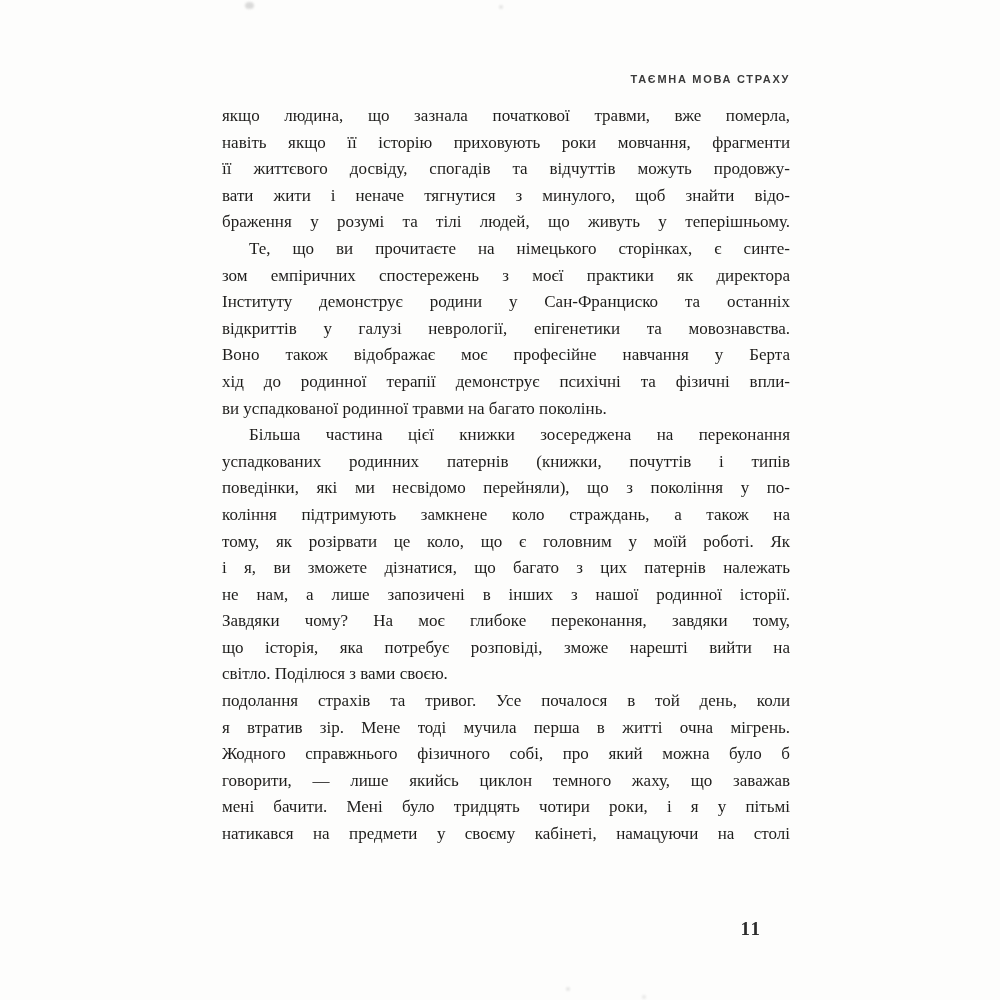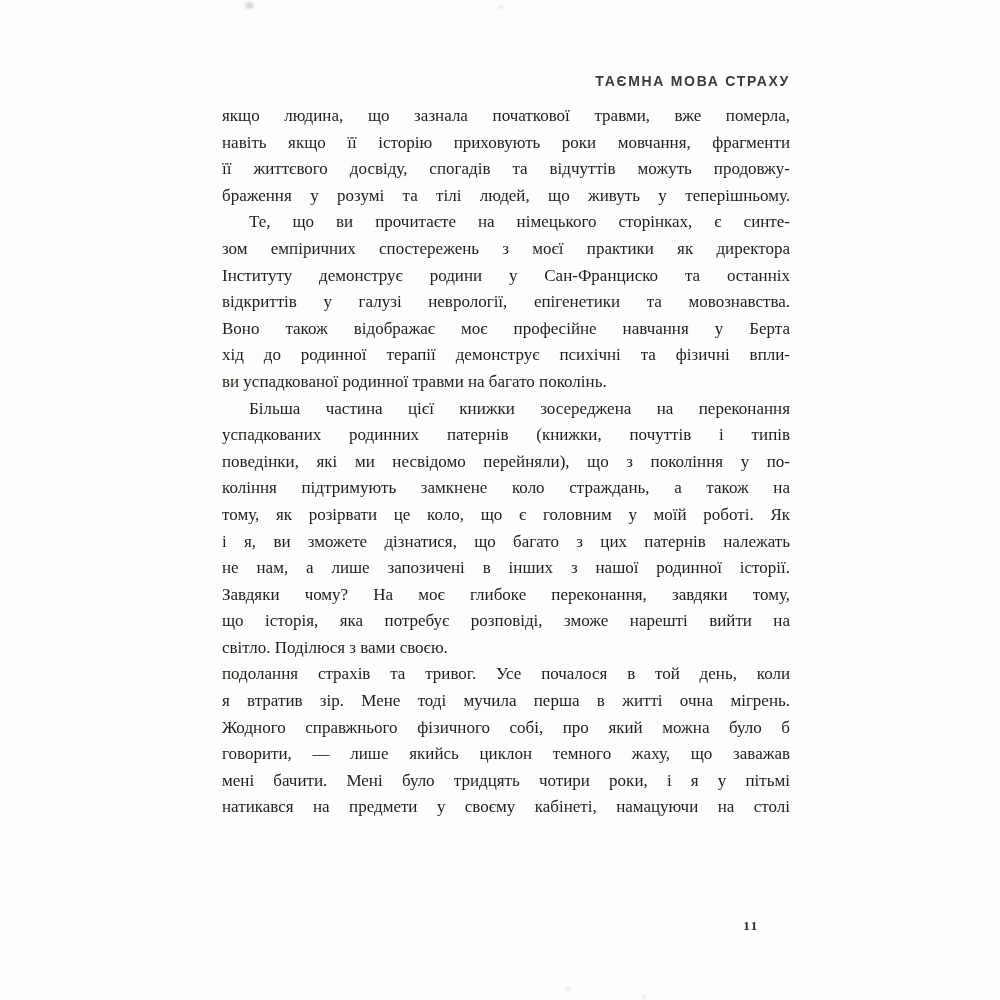--- a/index.html
+++ b/index.html
@@ -14,21 +14,21 @@
     background: #fdfdfc;
     overflow: hidden;
     font-family: "Liberation Serif", "DejaVu Serif", serif;
   }
   .running-header {
     position: absolute;
     top: 73px;
     right: 210px;
     font-family: "Liberation Sans", "DejaVu Sans", sans-serif;
     font-weight: 700;
-    font-size: 14px;
+    font-size: 11px;
     letter-spacing: 1.7px;
     color: #3a3a3a;
     white-space: nowrap;
   }
   .body-text {
     position: absolute;
     left: 222px;
     top: 103px;
     width: 568px;
     font-size: 17px;
@@ -48,21 +48,21 @@
     text-indent: 27px;
   }
   .page-number {
     position: absolute;
     top: 918px;
     left: 734px;
     width: 34px;
     text-align: center;
     font-family: "Liberation Serif", "DejaVu Serif", serif;
     font-weight: 700;
-    font-size: 13px;
+    font-size: 19px;
     letter-spacing: 1.5px;
     color: #2b2b2b;
   }
   .speck {
     position: absolute;
     border-radius: 50%;
     background: #8a8a8a;
     pointer-events: none;
   }
   .speck.s1 { left: 245px; top: 2px;  width: 9px; height: 7px; opacity: 0.30; filter: blur(1.2px); }
@@ -74,20 +74,21 @@
 <body>
 
 <div class="page">
 
   <div class="running-header">ТАЄМНА МОВА СТРАХУ</div>
 
   <div class="body-text">
       <div class="line full">якщо людина, що зазнала початкової травми, вже померла,</div>
       <div class="line full">навіть якщо її історію приховують роки мовчання, фрагменти</div>
       <div class="line full">її життєвого досвіду, спогадів та відчуттів можуть продовжу-</div>
+      <div class="line full">вати жити і неначе тягнутися з минулого, щоб знайти відо-</div>
       <div class="line full">браження у розумі та тілі людей, що живуть у теперішньому.</div>
       <div class="line full indent">Те, що ви прочитаєте на німецького сторінках, є синте-</div>
       <div class="line full">зом емпіричних спостережень з моєї практики як директора</div>
       <div class="line full">Інституту демонструє родини у Сан-Франциско та останніх</div>
       <div class="line full">відкриттів у галузі неврології, епігенетики та мовознавства.</div>
       <div class="line full">Воно також відображає моє професійне навчання у Берта</div>
       <div class="line full">хід до родинної терапії демонструє психічні та фізичні впли-</div>
       <div class="line">ви успадкованої родинної травми на багато поколінь.</div>
       <div class="line full indent">Більша частина цієї книжки зосереджена на переконання</div>
       <div class="line full">успадкованих родинних патернів (книжки, почуттів і типів</div>

